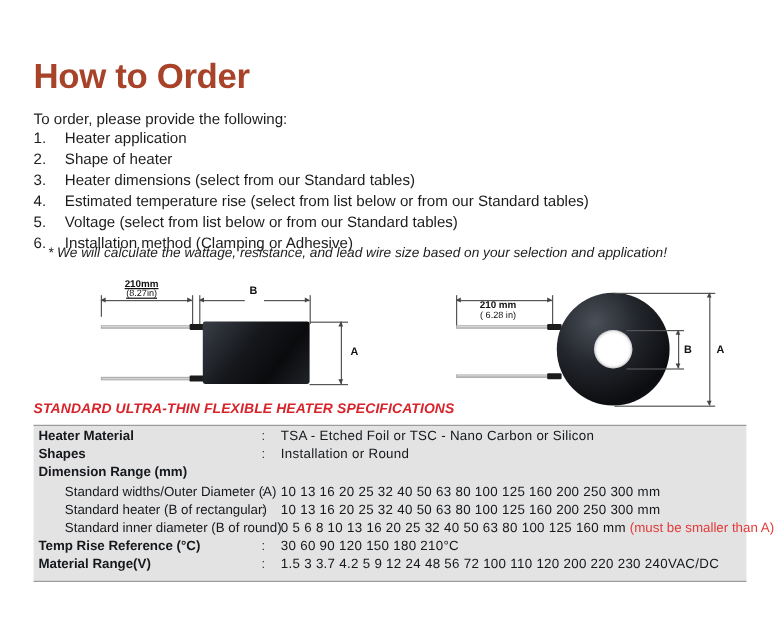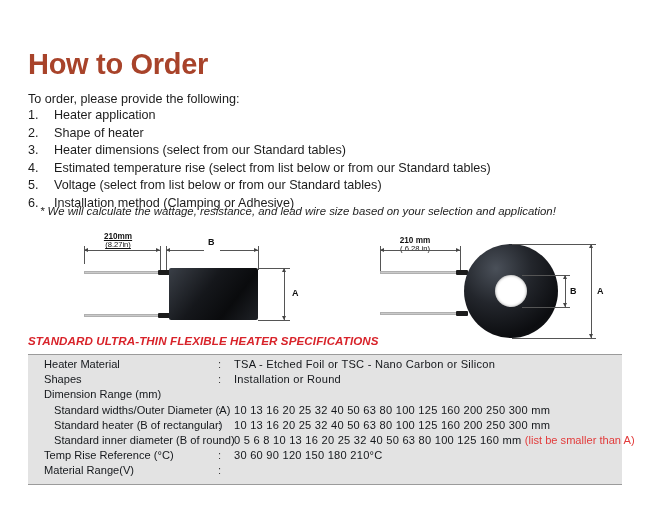--- a/index.html
+++ b/index.html
@@ -182,23 +182,23 @@
   .spec-row {
     display: flex;
     align-items: baseline;
     height: 15.2px;
     font-size: 11.1px;
     color: #15181c;
   }
   .spec-label {
     flex: 0 0 190px;
     width: 190px;
-    padding-left: 16px;
+    padding-left: 4px;
     box-sizing: border-box;
-    font-weight: normal;
+    font-weight: bold;
     white-space: nowrap;
   }
   .spec-row.indent .spec-label {
     font-weight: normal;
     padding-left: 26px;
   }
   .spec-colon {
     flex: 0 0 16px;
     width: 16px;
     text-align: left;
@@ -283,21 +283,21 @@
     <div class="ext-h" style="left:196px; top:36px; width:32px;"></div>
     <div class="ext-h" style="left:196px; top:88px; width:32px;"></div>
     <div class="ext-v" style="left:222px; top:36px; height:52px;"></div>
     <div class="arrow u" style="left:219.5px; top:36px;"></div>
     <div class="arrow d" style="left:219.5px; top:84px;"></div>
     <div class="dimletter" style="left:230px; top:56px;">A</div>
   </div>
 
   <div class="diagram round-d">
 
-    <div class="dimlabel" style="left:8px; top:4px; width:90px;">
+    <div class="dimlabel" style="left:8px; top:18px; width:90px;">
       <span>210 mm</span>
       <span class="sub">( 6.28 in)</span>
     </div>
 
     <div class="ext-v" style="left:18px; top:14px; height:26px;"></div>
     <div class="ext-v" style="left:98px; top:14px; height:26px;"></div>
     <div class="ext-h" style="left:18px; top:18px; width:80px;"></div>
     <div class="arrow l" style="left:18px; top:15.5px;"></div>
     <div class="arrow r" style="left:94px; top:15.5px;"></div>
 
@@ -355,27 +355,28 @@
 
   <div class="spec-row indent">
     <span class="spec-label">Standard heater (B of rectangular)</span>
     <span class="spec-colon">:</span>
     <span class="spec-value">10  13  16  20  25  32  40  50  63  80  100  125  160  200  250 300 mm</span>
   </div>
 
   <div class="spec-row indent">
     <span class="spec-label">Standard inner diameter (B of round)</span>
     <span class="spec-colon">:</span>
-    <span class="spec-value"><span>0  5  6  8  10  13  16  20  25  32  40  50  63  80  100  125  160 mm </span><span class="spec-note">(list be smaller than A)</span></span>
+    <span class="spec-value"><span>0  5  6  8  10  13  16  20  25  32  40  50  63  80  100  125  160 mm </span><span class="spec-note">(must be smaller than A)</span></span>
   </div>
 
   <div class="spec-row">
     <span class="spec-label">Temp Rise Reference (°C)</span>
     <span class="spec-colon">:</span>
     <span class="spec-value">30  60  90  120  150  180  210°C</span>
   </div>
 
   <div class="spec-row">
     <span class="spec-label">Material Range(V)</span>
     <span class="spec-colon">:</span>
+    <span class="spec-value">1.5  3  3.7  4.2  5  9  12  24  48  56  72  100  110  120  200  220  230  240VAC/DC</span>
   </div>
 
 </div>
 
 </body></html>

